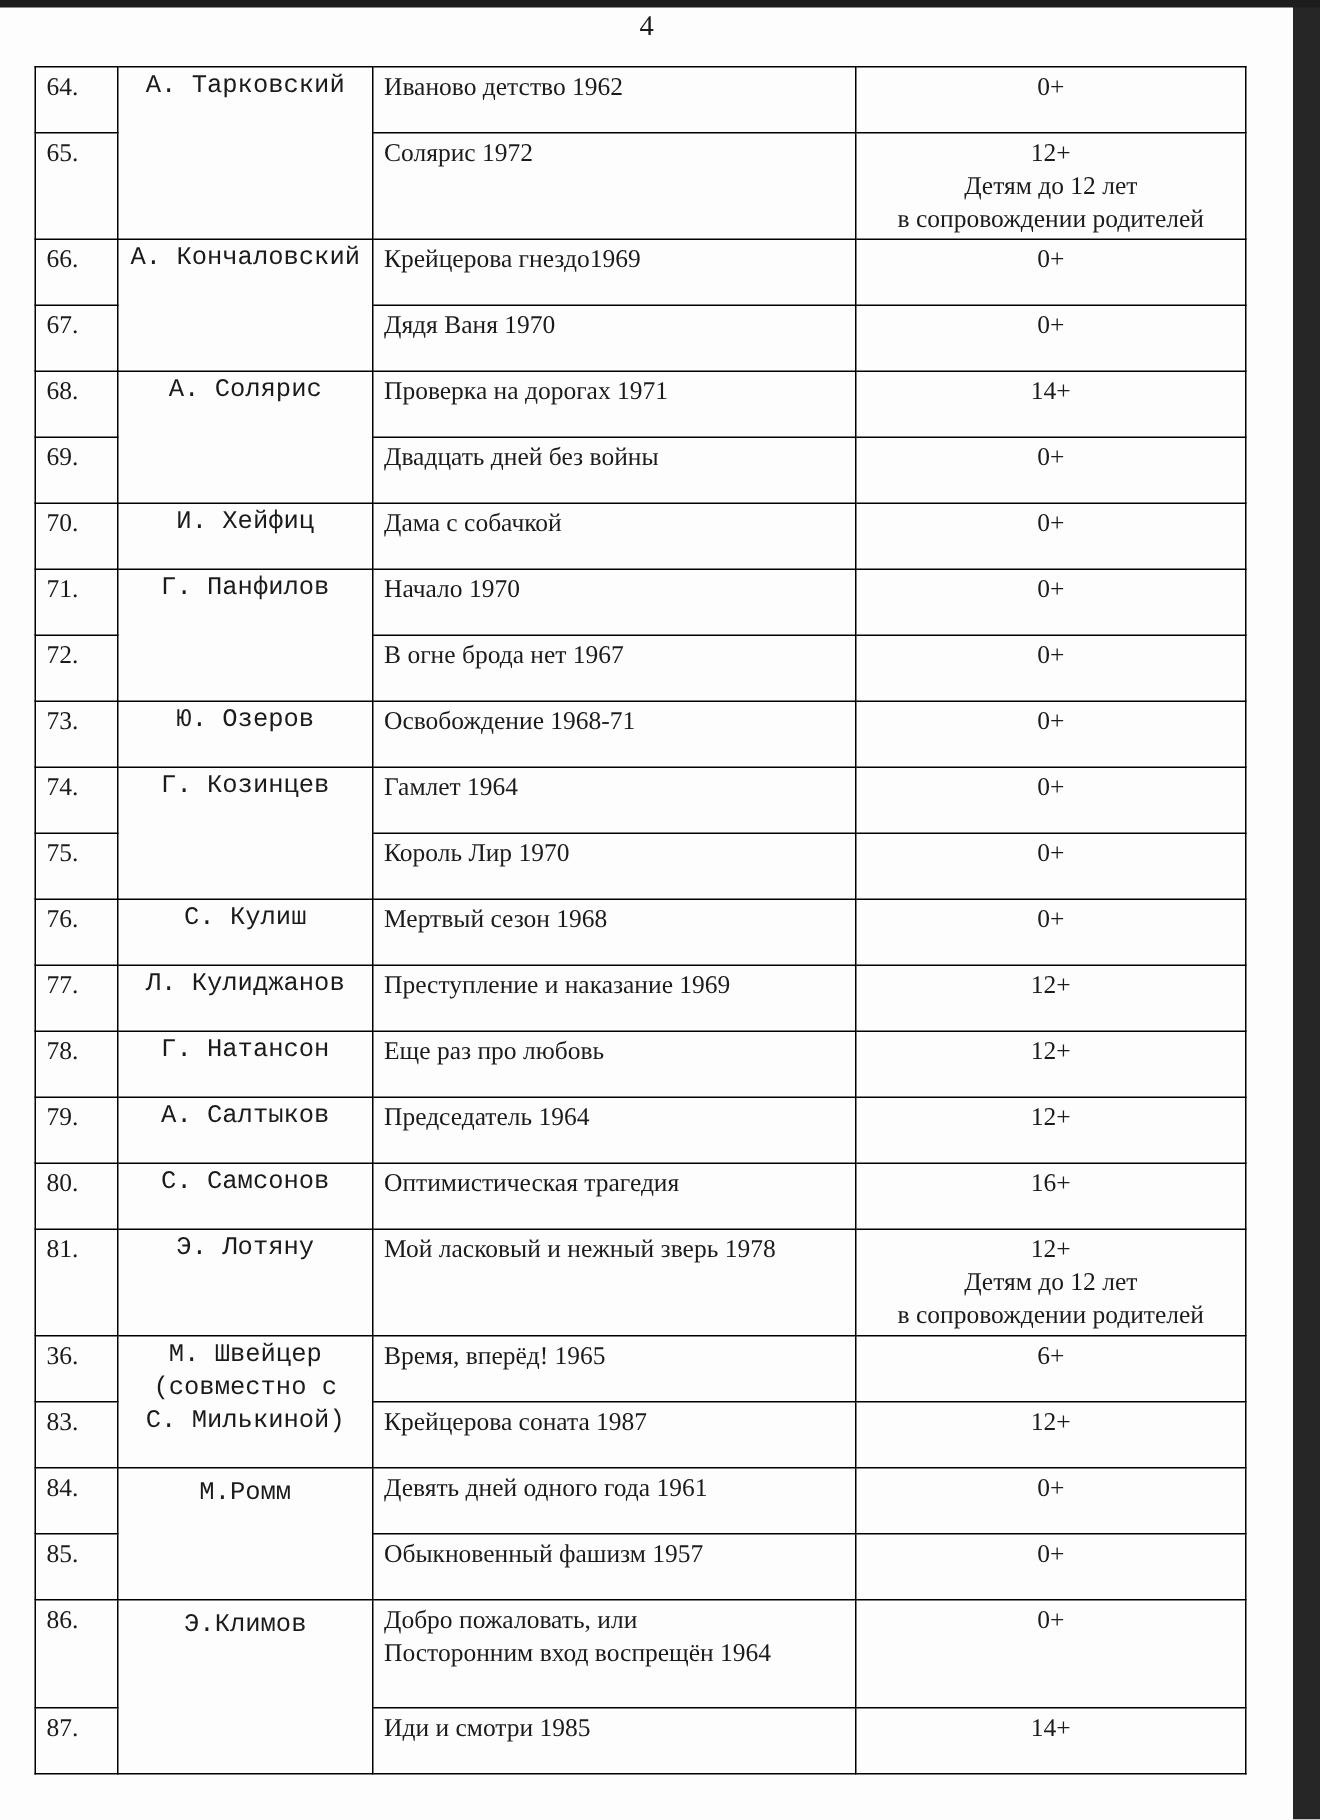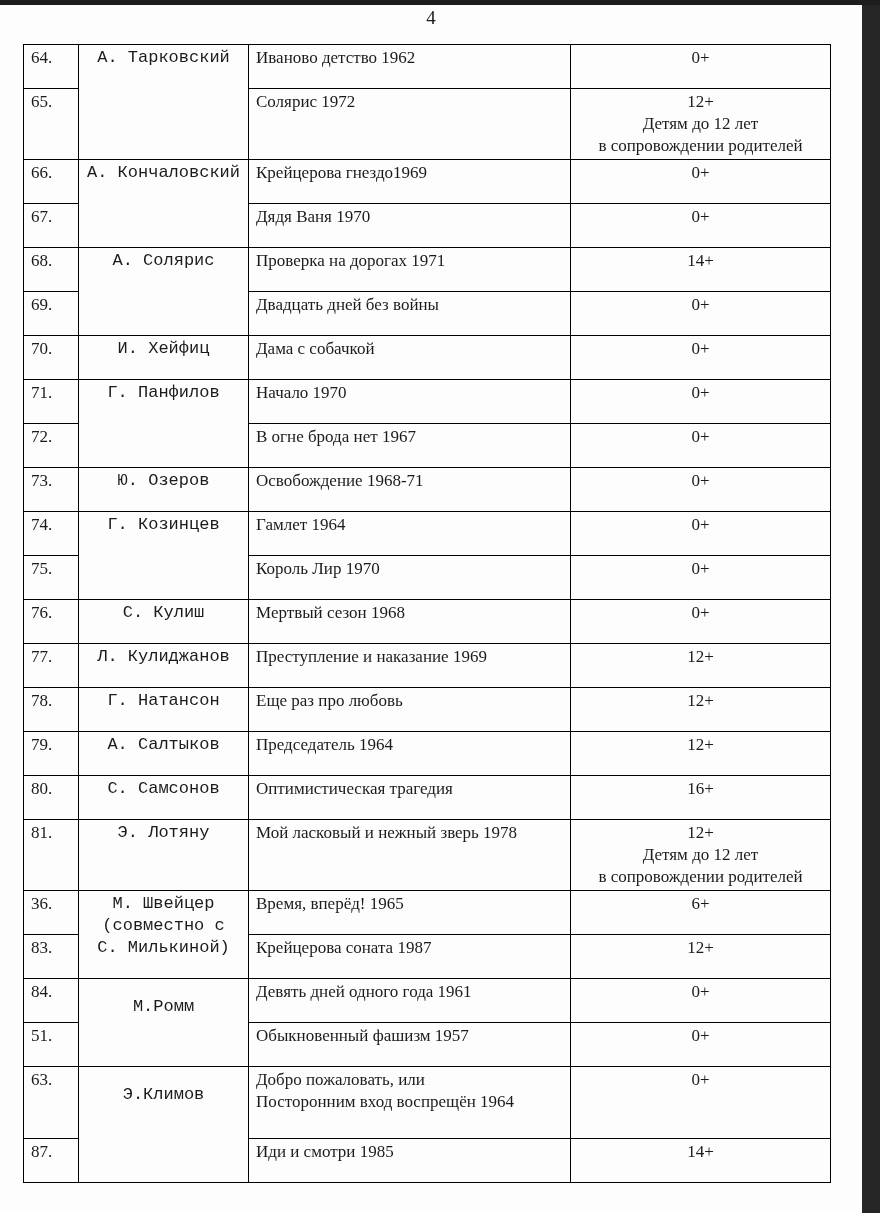--- a/index.html
+++ b/index.html
@@ -62,21 +62,21 @@
   }
   td.c-dir {
     text-align: center;
     vertical-align: middle;
     padding: 2px 3px;
     white-space: pre-line;
     font-family: Liberation Mono, monospace;
   }
   td.c-dir.vtop {
     vertical-align: top;
-    padding-top: 17px;
+    padding-top: 6px;
   }
   td.c-title {
     padding: 2px 6px 2px 7px;
     white-space: pre-line;
   }
   td.c-rating {
     text-align: center;
     padding: 2px 4px;
     white-space: pre-line;
   }
@@ -217,26 +217,26 @@
           <td class="c-title">Крейцерова соната 1987</td>
           <td class="c-rating">12+</td>
         </tr>
         <tr>
           <td class="c-num">84.</td>
           <td class="c-dir vtop" rowspan="2">М.Ромм</td>
           <td class="c-title">Девять дней одного года 1961</td>
           <td class="c-rating">0+</td>
         </tr>
         <tr>
-          <td class="c-num">51.</td>
+          <td class="c-num">85.</td>
           <td class="c-title">Обыкновенный фашизм 1957</td>
           <td class="c-rating">0+</td>
         </tr>
         <tr class="tall">
-          <td class="c-num">63.</td>
+          <td class="c-num">86.</td>
           <td class="c-dir vtop" rowspan="2">Э.Климов</td>
           <td class="c-title">Добро пожаловать, или
 Посторонним вход воспрещён 1964</td>
           <td class="c-rating">0+</td>
         </tr>
         <tr>
           <td class="c-num">87.</td>
           <td class="c-title">Иди и смотри 1985</td>
           <td class="c-rating">14+</td>
         </tr>

